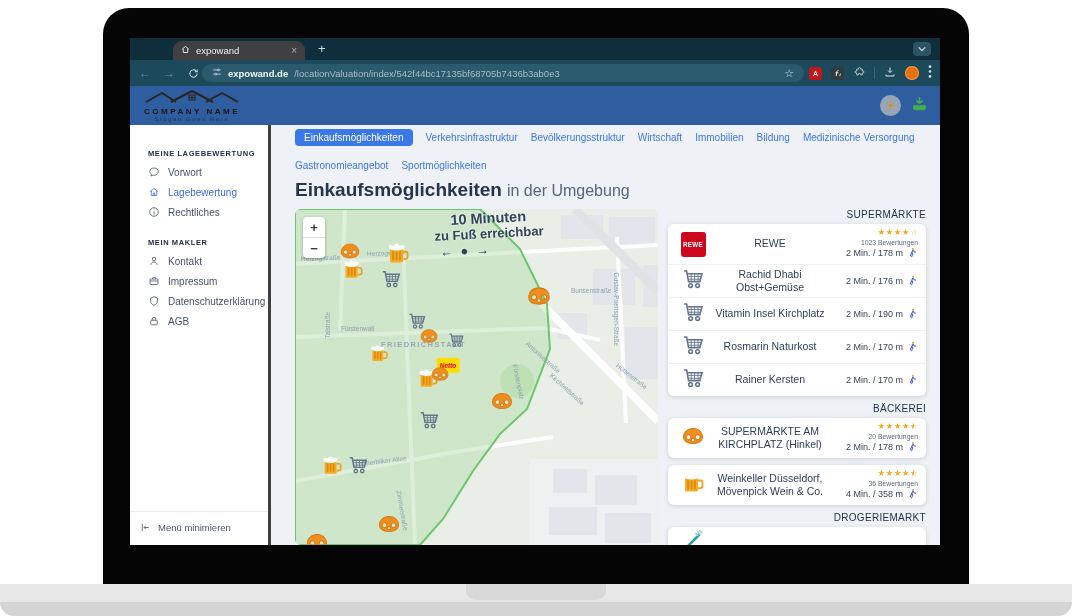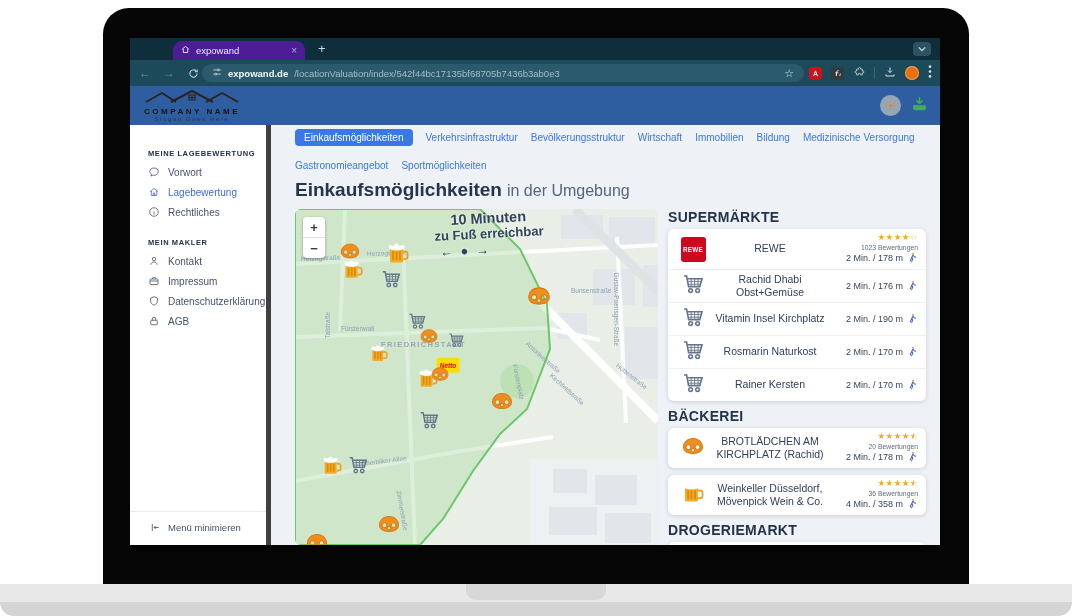--- a/index.html
+++ b/index.html
@@ -5,21 +5,21 @@
   html,body{margin:0;padding:0;}
   body{width:1072px;height:616px;background:#ffffff;font-family:"Liberation Sans",sans-serif;position:relative;overflow:hidden;}
   
   .laptop-screen{position:absolute;left:103px;top:8px;width:866px;height:577px;background:#050505;border-radius:26px 26px 0 0;}
   .screen-content{position:absolute;left:27px;top:30px;width:810px;height:507px;background:#ffffff;overflow:hidden;}
   .laptop-base{position:absolute;left:0;top:584px;width:1072px;height:20px;background:#e8e8e8;}
   .laptop-lip{position:absolute;left:0;top:602px;width:1072px;height:14px;background:#d4d4d4;border-radius:0 0 18px 18px;}
   .laptop-notch{position:absolute;left:466px;top:584px;width:140px;height:16px;background:#d8d8d8;border-radius:0 0 10px 10px;}
   
   .tabstrip{position:absolute;left:0;top:0;width:810px;height:22px;background:#0e2e3b;}
-  .tab{position:absolute;left:43px;top:3px;width:132px;height:19px;background:#4c1d95;border-radius:9px 9px 0 0;display:flex;align-items:center;gap:6px;padding:0 8px;box-sizing:border-box;color:#e8eff3;font-size:9.5px;}
+  .tab{position:absolute;left:43px;top:3px;width:132px;height:19px;background:#404040;border-radius:9px 9px 0 0;display:flex;align-items:center;gap:6px;padding:0 8px;box-sizing:border-box;color:#e8eff3;font-size:9.5px;}
   .tab-close{margin-left:auto;color:#9fb6bf;font-size:10px;line-height:1;}
   .newtab-btn{position:absolute;left:188px;top:3px;color:#cfdde3;font-size:13px;}
   .tab-chevron{position:absolute;right:9px;top:4px;width:18px;height:14px;background:#2b5364;border-radius:4px;display:flex;align-items:center;justify-content:center;}
   .toolbar{position:absolute;left:0;top:22px;width:810px;height:26px;background:#1d4a5a;}
   .nav-ic{position:absolute;top:0;height:26px;display:flex;align-items:center;justify-content:center;width:18px;color:#6f8d99;font-size:12px;}
   .url-pill{position:absolute;left:72px;top:4px;width:602px;height:18px;background:#2a5a6c;border-radius:10px;display:flex;align-items:center;gap:6px;padding:0 10px;box-sizing:border-box;font-size:9.5px;}
   .url-domain{color:#f2f6f8;font-weight:bold;white-space:nowrap;}
   .url-path{color:#a6bdc7;white-space:nowrap;overflow:hidden;}
   .pill-star{margin-left:auto;color:#cfdde3;font-size:11px;}
   .ext-row{position:absolute;right:8px;top:0;height:26px;display:flex;align-items:center;gap:9px;}
@@ -28,27 +28,27 @@
   .avatar{width:14px;height:14px;border-radius:50%;background:#e8710a;box-shadow:inset 0 0 0 1px rgba(255,255,255,.35);}
   
   .appheader{position:absolute;left:0;top:48px;width:810px;height:39px;background:#2e5da0;}
   .logo{position:absolute;left:12px;top:3px;width:100px;text-align:center;}
   .logo-company{font-size:8px;letter-spacing:2.5px;color:#191613;font-weight:bold;white-space:nowrap;}
   .logo-slogan{font-size:6px;letter-spacing:1.6px;color:rgba(15,22,35,.55);white-space:nowrap;}
   .header-actions{position:absolute;right:12px;top:0;height:39px;display:flex;align-items:center;gap:10px;}
   .mode-circle{width:21px;height:21px;border-radius:50%;background:#97a5b4;display:flex;align-items:center;justify-content:center;}
   
   .app-body{position:absolute;left:0;top:87px;width:810px;height:420px;}
-  .sidebar{position:absolute;left:0;top:0;width:141px;height:420px;background:#ffffff;border-right:5px solid #404040;box-sizing:border-box;display:flex;flex-direction:column;}
+  .sidebar{position:absolute;left:0;top:0;width:141px;height:420px;background:#ffffff;border-right:3px solid #404040;box-sizing:border-box;display:flex;flex-direction:column;}
   .side-section{font-size:7.5px;font-weight:bold;letter-spacing:.6px;color:#23304a;padding:0 0 4px 18px;}
   .side-item{display:flex;align-items:center;gap:8px;padding:4px 0 4px 18px;font-size:10px;color:#46536b;}
   .side-item.active{color:#3f6ad8;}
   .side-item svg{flex:none;}
   .side-spacer{flex:1;}
-  .side-min{border-top:1px solid #e8ebef;display:flex;align-items:center;gap:7px;padding:10px 0 12px 20px;font-size:9.5px;color:#46536b;}
+  .side-min{border-top:1px solid #e8ebef;display:flex;align-items:center;gap:7px;padding:10px 0 12px 10px;font-size:9.5px;color:#46536b;}
   .main{position:absolute;left:141px;top:0;width:669px;height:420px;background:#eef1f5;box-sizing:border-box;padding:4px 14px 8px 24px;overflow:hidden;}
   
   .pills{display:flex;flex-wrap:wrap;column-gap:13px;row-gap:7px;align-items:center;font-size:10px;max-width:635px;}
   .pill{color:#3b78e7;white-space:nowrap;cursor:pointer;}
   .pill.active{background:#3b78e7;color:#fff;padding:3px 9px;border-radius:4px;}
   .pill-break{flex-basis:100%;height:0;}
   .page-title-row{margin-top:8px;}
   .page-title{font-size:19px;font-weight:bold;color:#26354e;}
   .page-subtitle{font-size:16px;color:#55667c;margin-left:5px;}
   .content-row{display:flex;gap:10px;margin-top:8px;}
@@ -61,21 +61,21 @@
   .netto{background:#ffdd00;color:#e3001b;font-weight:bold;font-style:italic;font-size:6.5px;padding:4px 3px;border-radius:2px;line-height:1;}
   .zoomctl{position:absolute;left:8px;top:8px;width:22px;background:#fff;border-radius:4px;box-shadow:0 1px 3px rgba(0,0,0,.35);overflow:hidden;}
   .zbtn{height:20px;display:flex;align-items:center;justify-content:center;font-size:13px;font-weight:bold;color:#3a3a3a;}
   .zbtn + .zbtn{border-top:1px solid #e2e2e2;}
   .anno{position:absolute;left:118px;top:1px;width:152px;text-align:center;transform:rotate(-3deg);color:#33435c;font-weight:bold;text-shadow:0 0 3px rgba(255,255,255,.9);}
   .anno-l1{font-size:14.5px;}
   .anno-l2{font-size:13px;}
   .anno-arrows{font-size:13px;letter-spacing:2px;text-align:left;padding-left:26px;margin-top:1px;}
   
   .panel{flex:1;min-width:0;}
-  .section-title{font-size:14px;font-weight:bold;color:#22334a;letter-spacing:.3px;margin:0 0 4px;}
+  .section-title{font-size:10px;font-weight:normal;color:#22334a;letter-spacing:.3px;margin:0 0 4px;text-align:right;}
   .card{background:#fff;border-radius:6px;box-shadow:0 1px 4px rgba(25,35,55,.16);margin-bottom:7px;overflow:hidden;}
   .prow{display:flex;align-items:center;padding:2px 8px;min-height:25px;}
   .prow.tall{min-height:36px;}
   .prow + .prow{border-top:1px solid #eef1f4;}
   .prow-icon{width:34px;flex:none;display:flex;justify-content:center;align-items:center;}
   .prow-name{flex:1;text-align:center;font-size:10.5px;color:#30405a;line-height:1.25;padding:0 4px;}
   .prow-right{flex:none;width:88px;text-align:right;}
   .stars{font-size:8.5px;letter-spacing:.5px;line-height:1.1;}
   .st{color:#f6a821;}
   .st.half{position:relative;display:inline-block;}
@@ -538,21 +538,21 @@
                   </div>
                 </div>
                 <div class="section-title">BÄCKEREI</div>
                 <div class="card">
                   <div class="prow tall">
                     <div class="prow-icon">
                       <span><svg width="24" height="24" viewBox="0 0 24 24">
                           <path fill="#ee8e1e" stroke="#d87a10" stroke-width="1" fill-rule="evenodd" d="M12 4.5C5.8 4.5 2.5 8.6 2.5 13c0 4.6 4.3 6.5 9.5 6.5s9.5-1.9 9.5-6.5c0-4.4-3.3-8.5-9.5-8.5zM7.4 15.6a2.4 2.4 0 1 1 0-4.8 2.4 2.4 0 0 1 0 4.8zm9.2 0a2.4 2.4 0 1 1 0-4.8 2.4 2.4 0 0 1 0 4.8zm-4.6 2.3a1.7 1.7 0 1 1 0-3.4 1.7 1.7 0 0 1 0 3.4z"></path>
                         </svg></span>
                     </div>
-                    <div class="prow-name">BROTLÄDCHEN AM KIRCHPLATZ (Rachid)</div>
+                    <div class="prow-name">SUPERMÄRKTE AM KIRCHPLATZ (Hinkel)</div>
                     <div class="prow-right">
                       <div class="stars"><span class="st f">★</span><span class="st f">★</span><span class="st f">★</span><span class="st f">★</span><span class="st half"><span class="hf">★</span><span class="olb">☆</span></span></div>
                       <div class="reviews">20 Bewertungen</div>
                       <div class="dist">
                         <span>2 Min. / 178 m</span>
                         <span><svg width="11" height="11" viewBox="0 0 24 24" fill="none">
                             <circle cx="13.2" cy="3.6" r="2.2" fill="#f1a51e"></circle>
                             <path d="M13 7.1 10.5 11.6l2 3.5-2.3 6" stroke="#3c5ed7" stroke-width="2.2" stroke-linecap="round"></path>
                             <path d="m13 7.1 2.9 3.4 3 .9" stroke="#3c5ed7" stroke-width="2.2" stroke-linecap="round"></path>
                             <path d="m10.2 12.4-3 6.8" stroke="#3c5ed7" stroke-width="2.2" stroke-linecap="round"></path>

